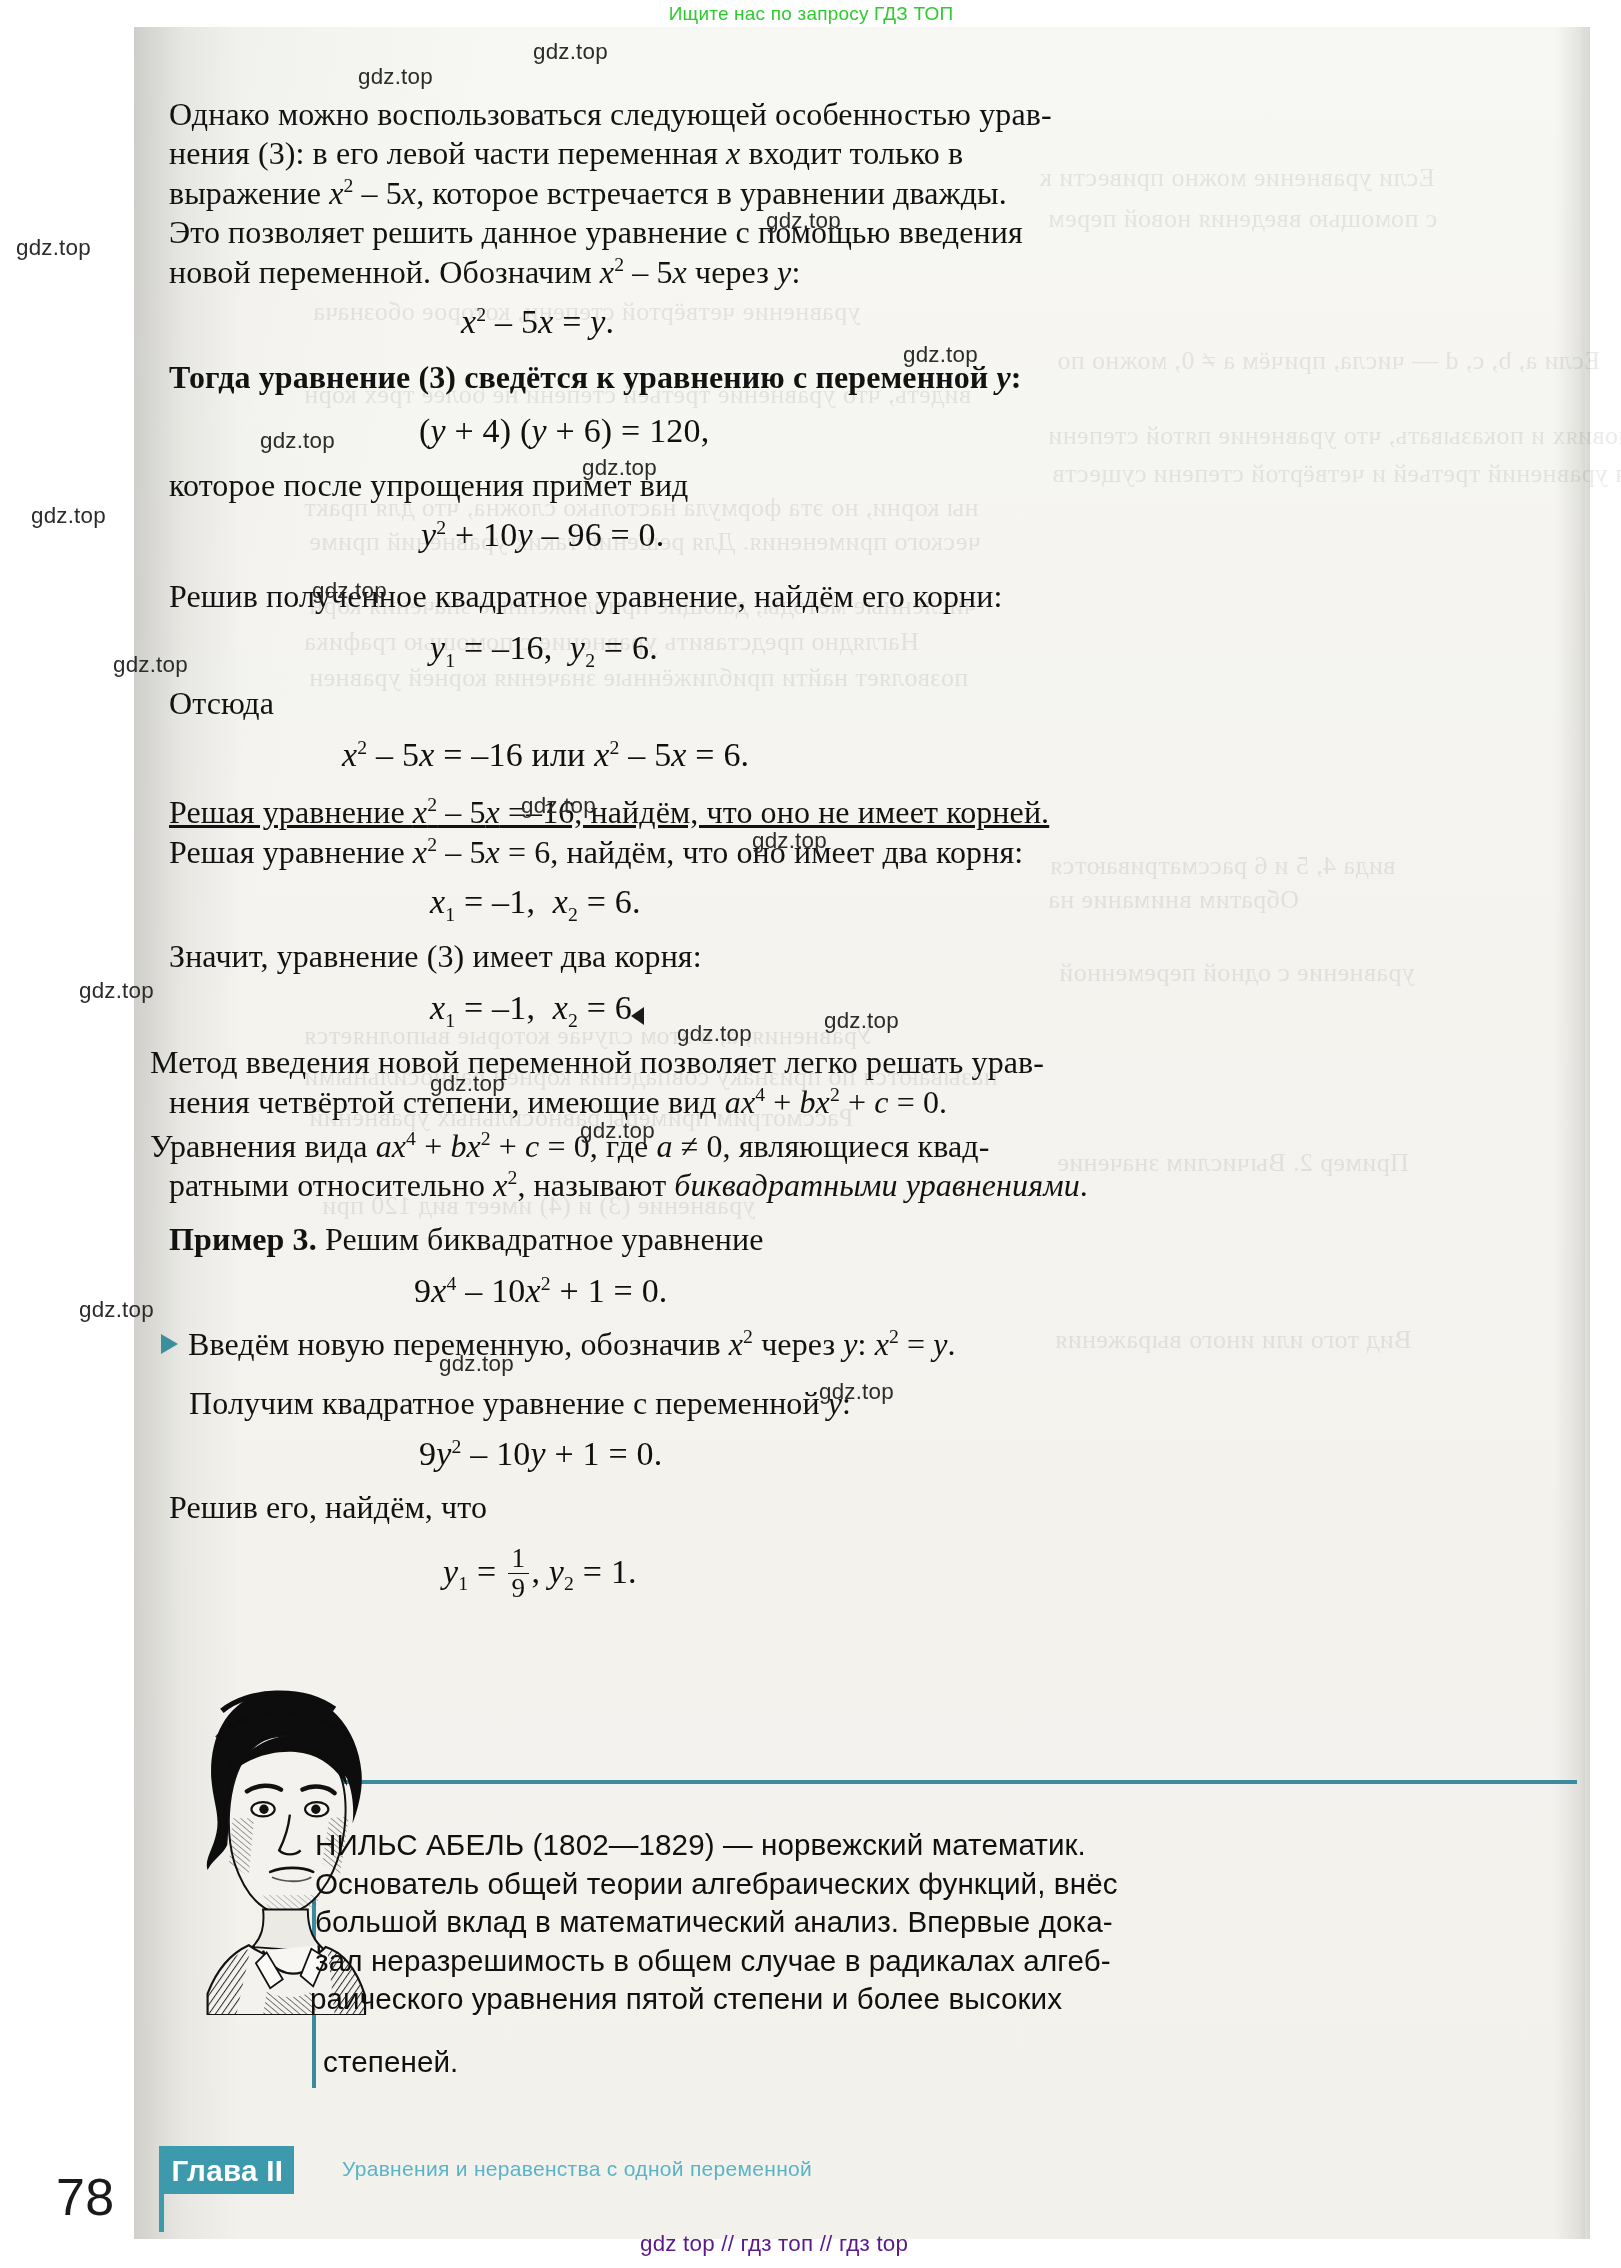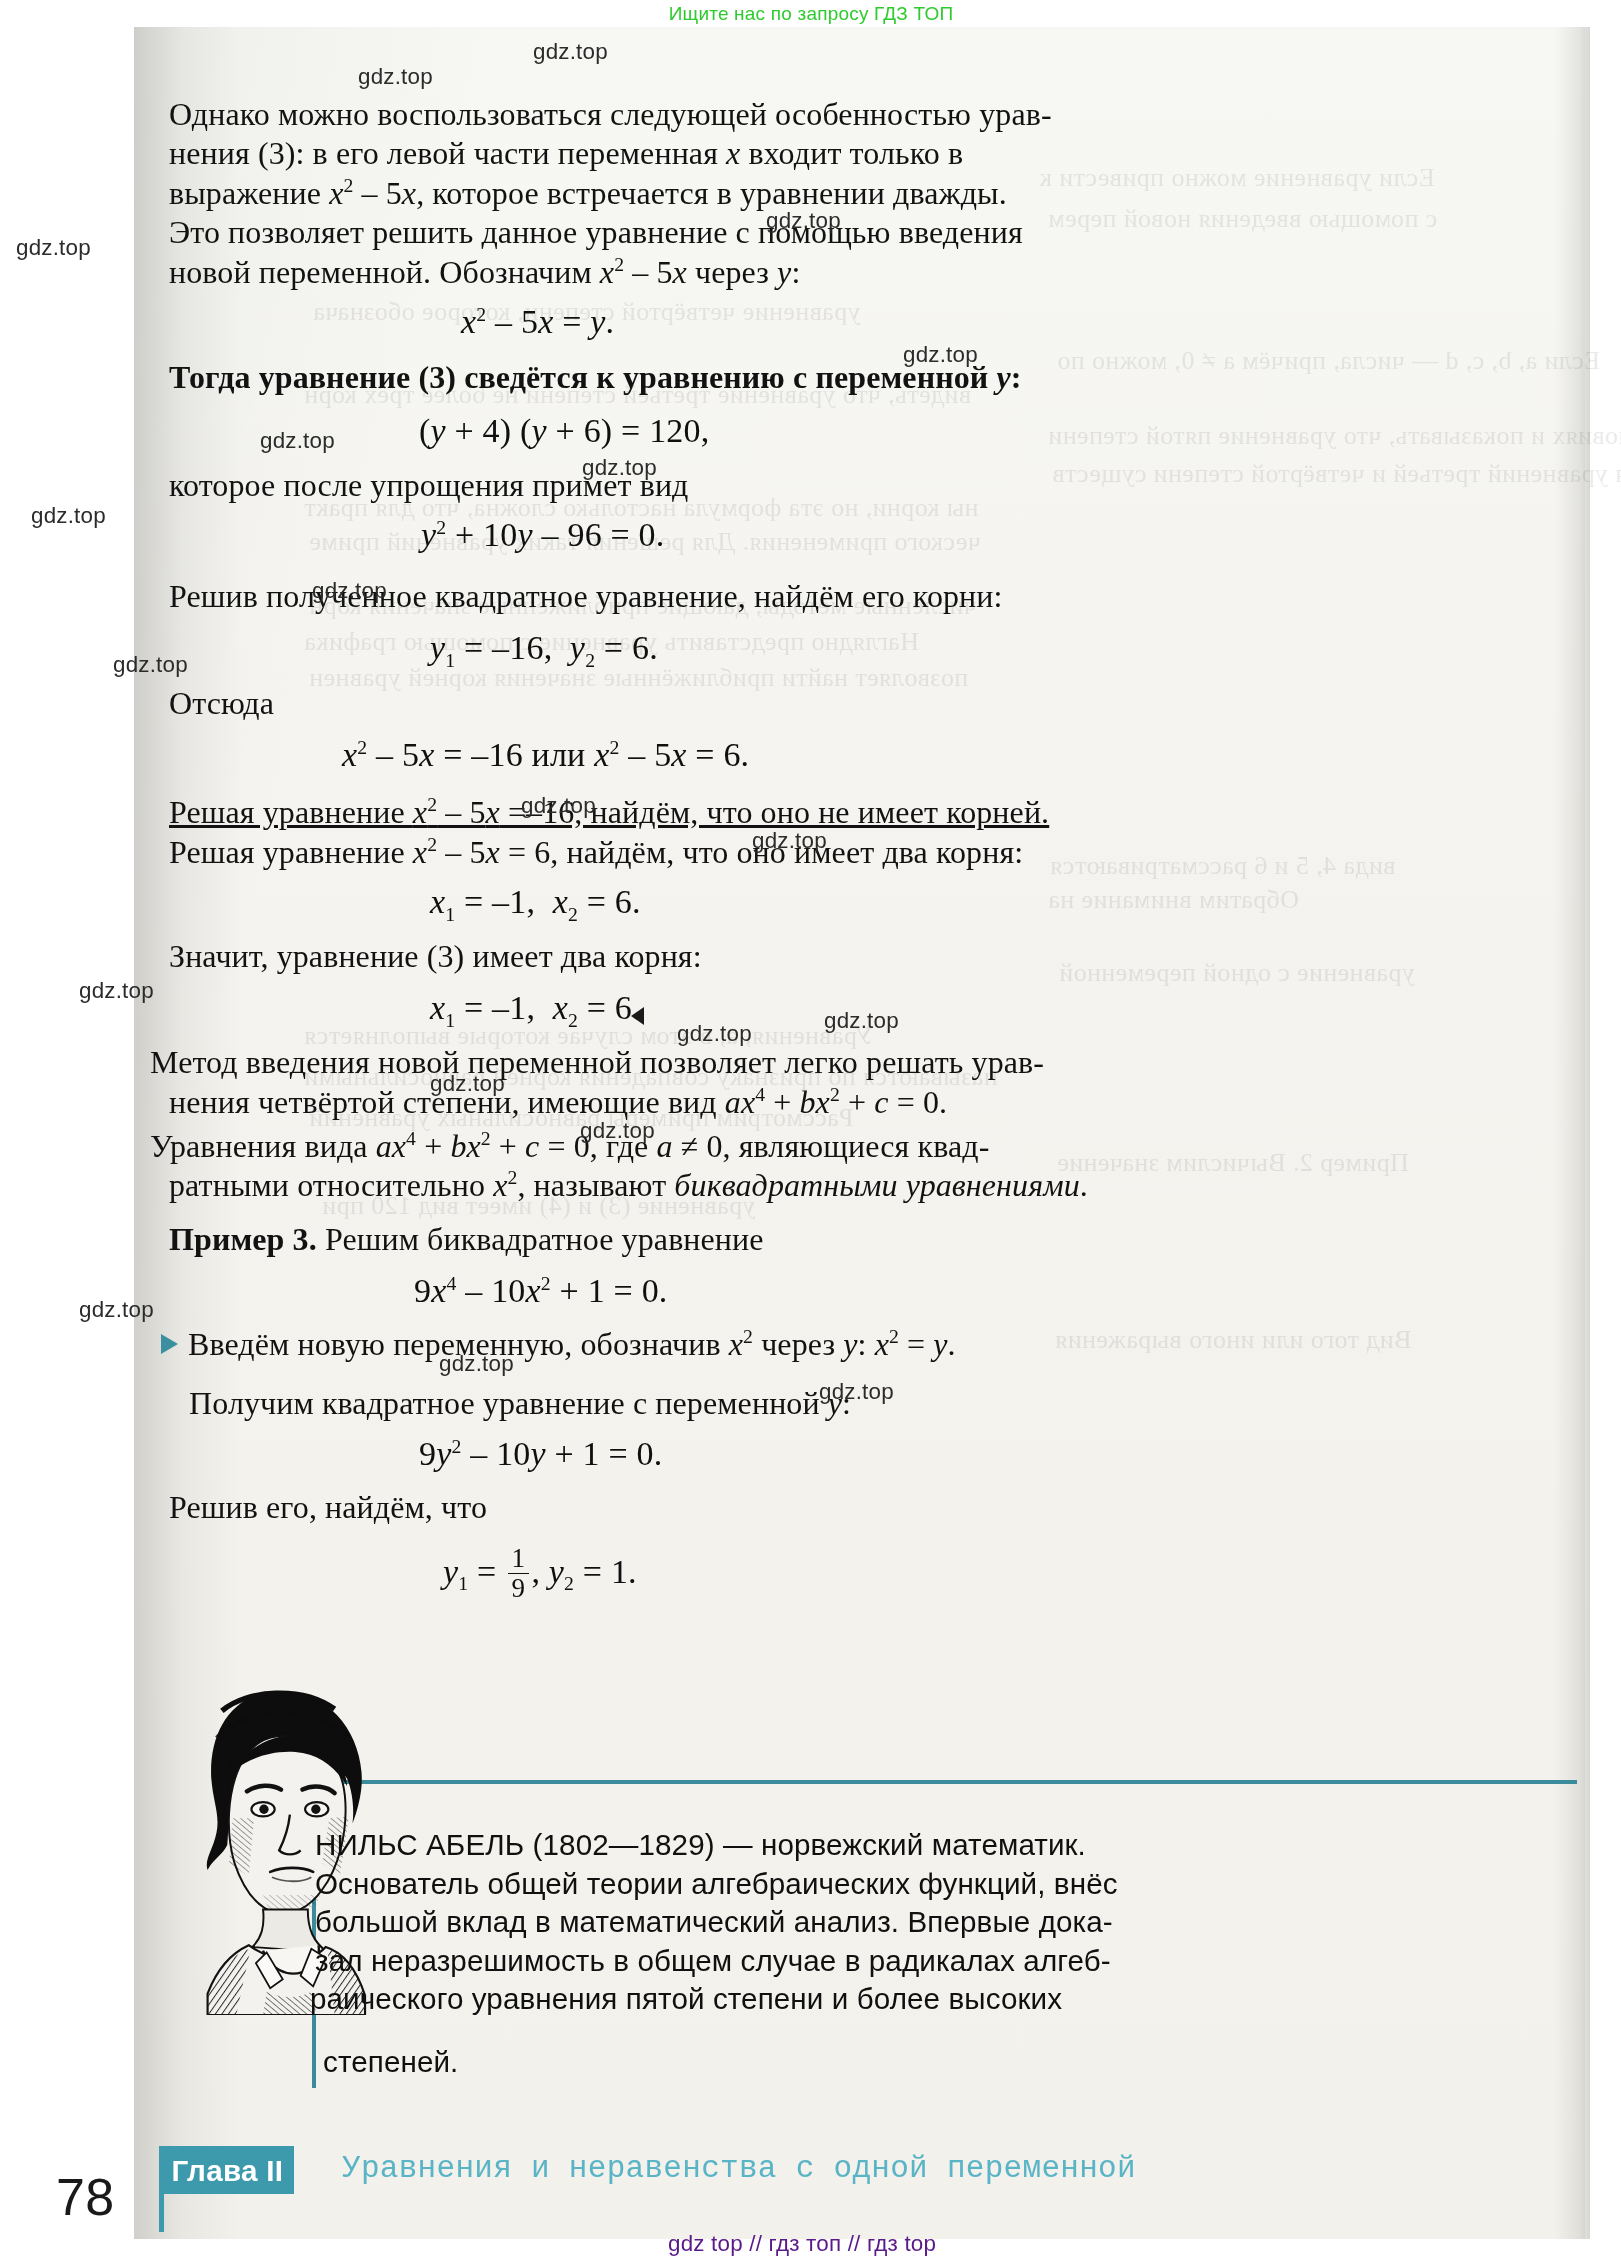--- a/index.html
+++ b/index.html
@@ -184,22 +184,22 @@
     font-weight: bold;
     font-size: 29.6px;
     line-height: 41px;
     padding: 3.6px 10.7px 3.6px 12.5px;
     white-space: nowrap;
     letter-spacing: 0.3px;
   }
   .chapter-title {
     position: absolute;
     color: #59b4c6;
-    font-family: Liberation Mono, monospace;
-    font-size: 31px;
+    font-family: Liberation Sans, sans-serif;
+    font-size: 21px;
     line-height: 41px;
     white-space: nowrap;
     letter-spacing: 0.3px;
   }
   .chapter-bar {
     position: absolute;
     background: #3d9aad;
     width: 4.5px;
   }
   .pagenum {
@@ -212,21 +212,20 @@
     letter-spacing: 0.4px;
   }
   .bottomnote {
     position: absolute;
     color: #5a1a8a;
     font-family: "Liberation Sans", sans-serif;
     font-size: 22.4px;
     line-height: 27px;
     white-space: nowrap;
     letter-spacing: 0.2px;
-    margin-left: 28px;
   }
 </style>
 </head>
 <body>
 
 <div id="page">
 
   <div class="paper"></div>
   <div class="paper-left-shade"></div>
   <div class="paper-right-edge"></div>

